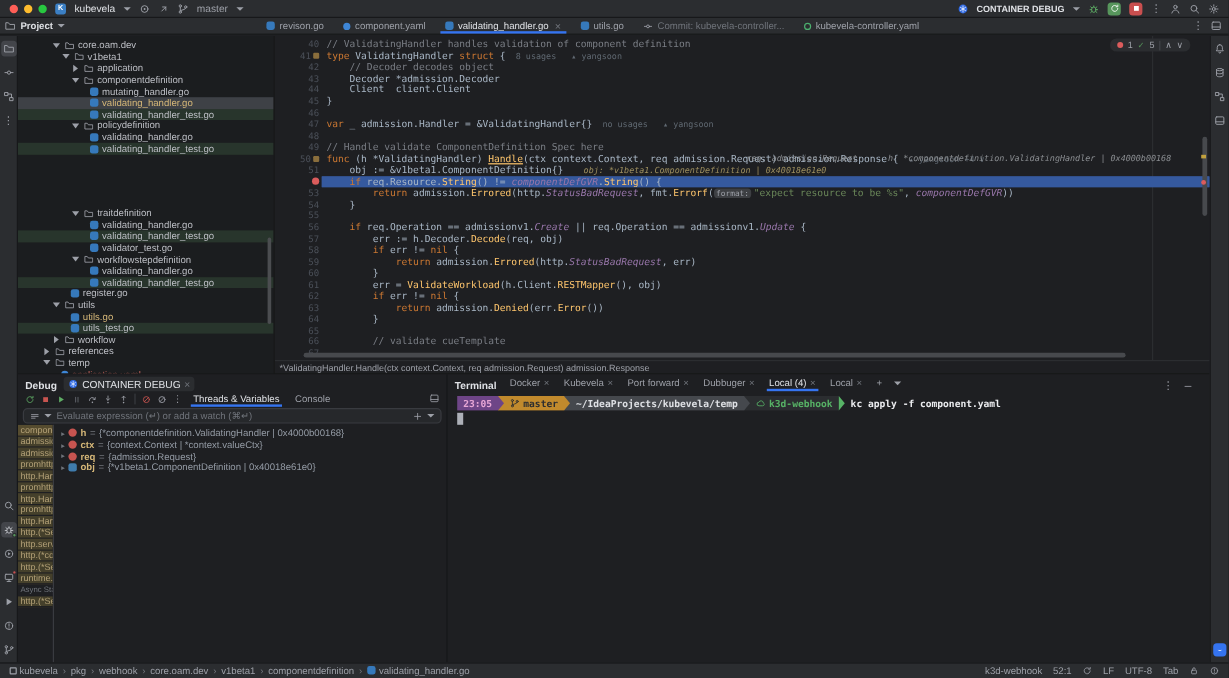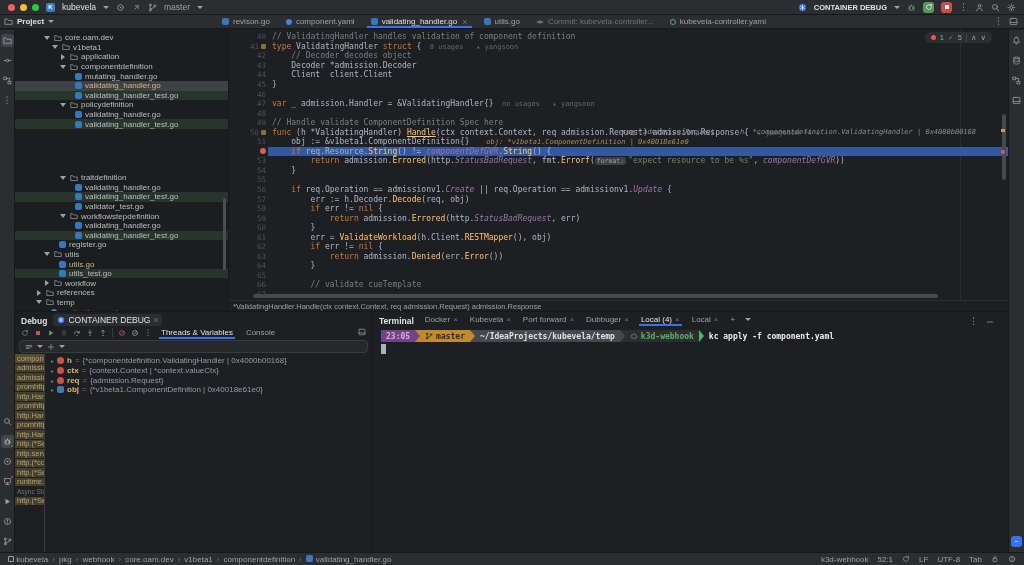--- a/index.html
+++ b/index.html
@@ -691,20 +691,21 @@
           <span class="dtab">Console</span>
           <span style="margin-left:auto"><svg class="ic xs">
                 <use href="#i-layout"></use>
               </svg></span>
         </div>
         <div id="eval-row">
           <svg class="ic xs">
               <use href="#i-watch"></use>
             </svg>
           <span class="cv"></span>
+          <span class="ph">Evaluate expression (↵) or add a watch (⌘↵)</span>
           <svg class="ic xs">
               <use href="#i-plus"></use>
             </svg>
           <span class="cv"></span>
         </div>
         <div id="dbg-content">
           <div id="frames">
               <div class="frow sel">compone</div>
               <div class="frow">admissio</div>
               <div class="frow">admissio</div>

